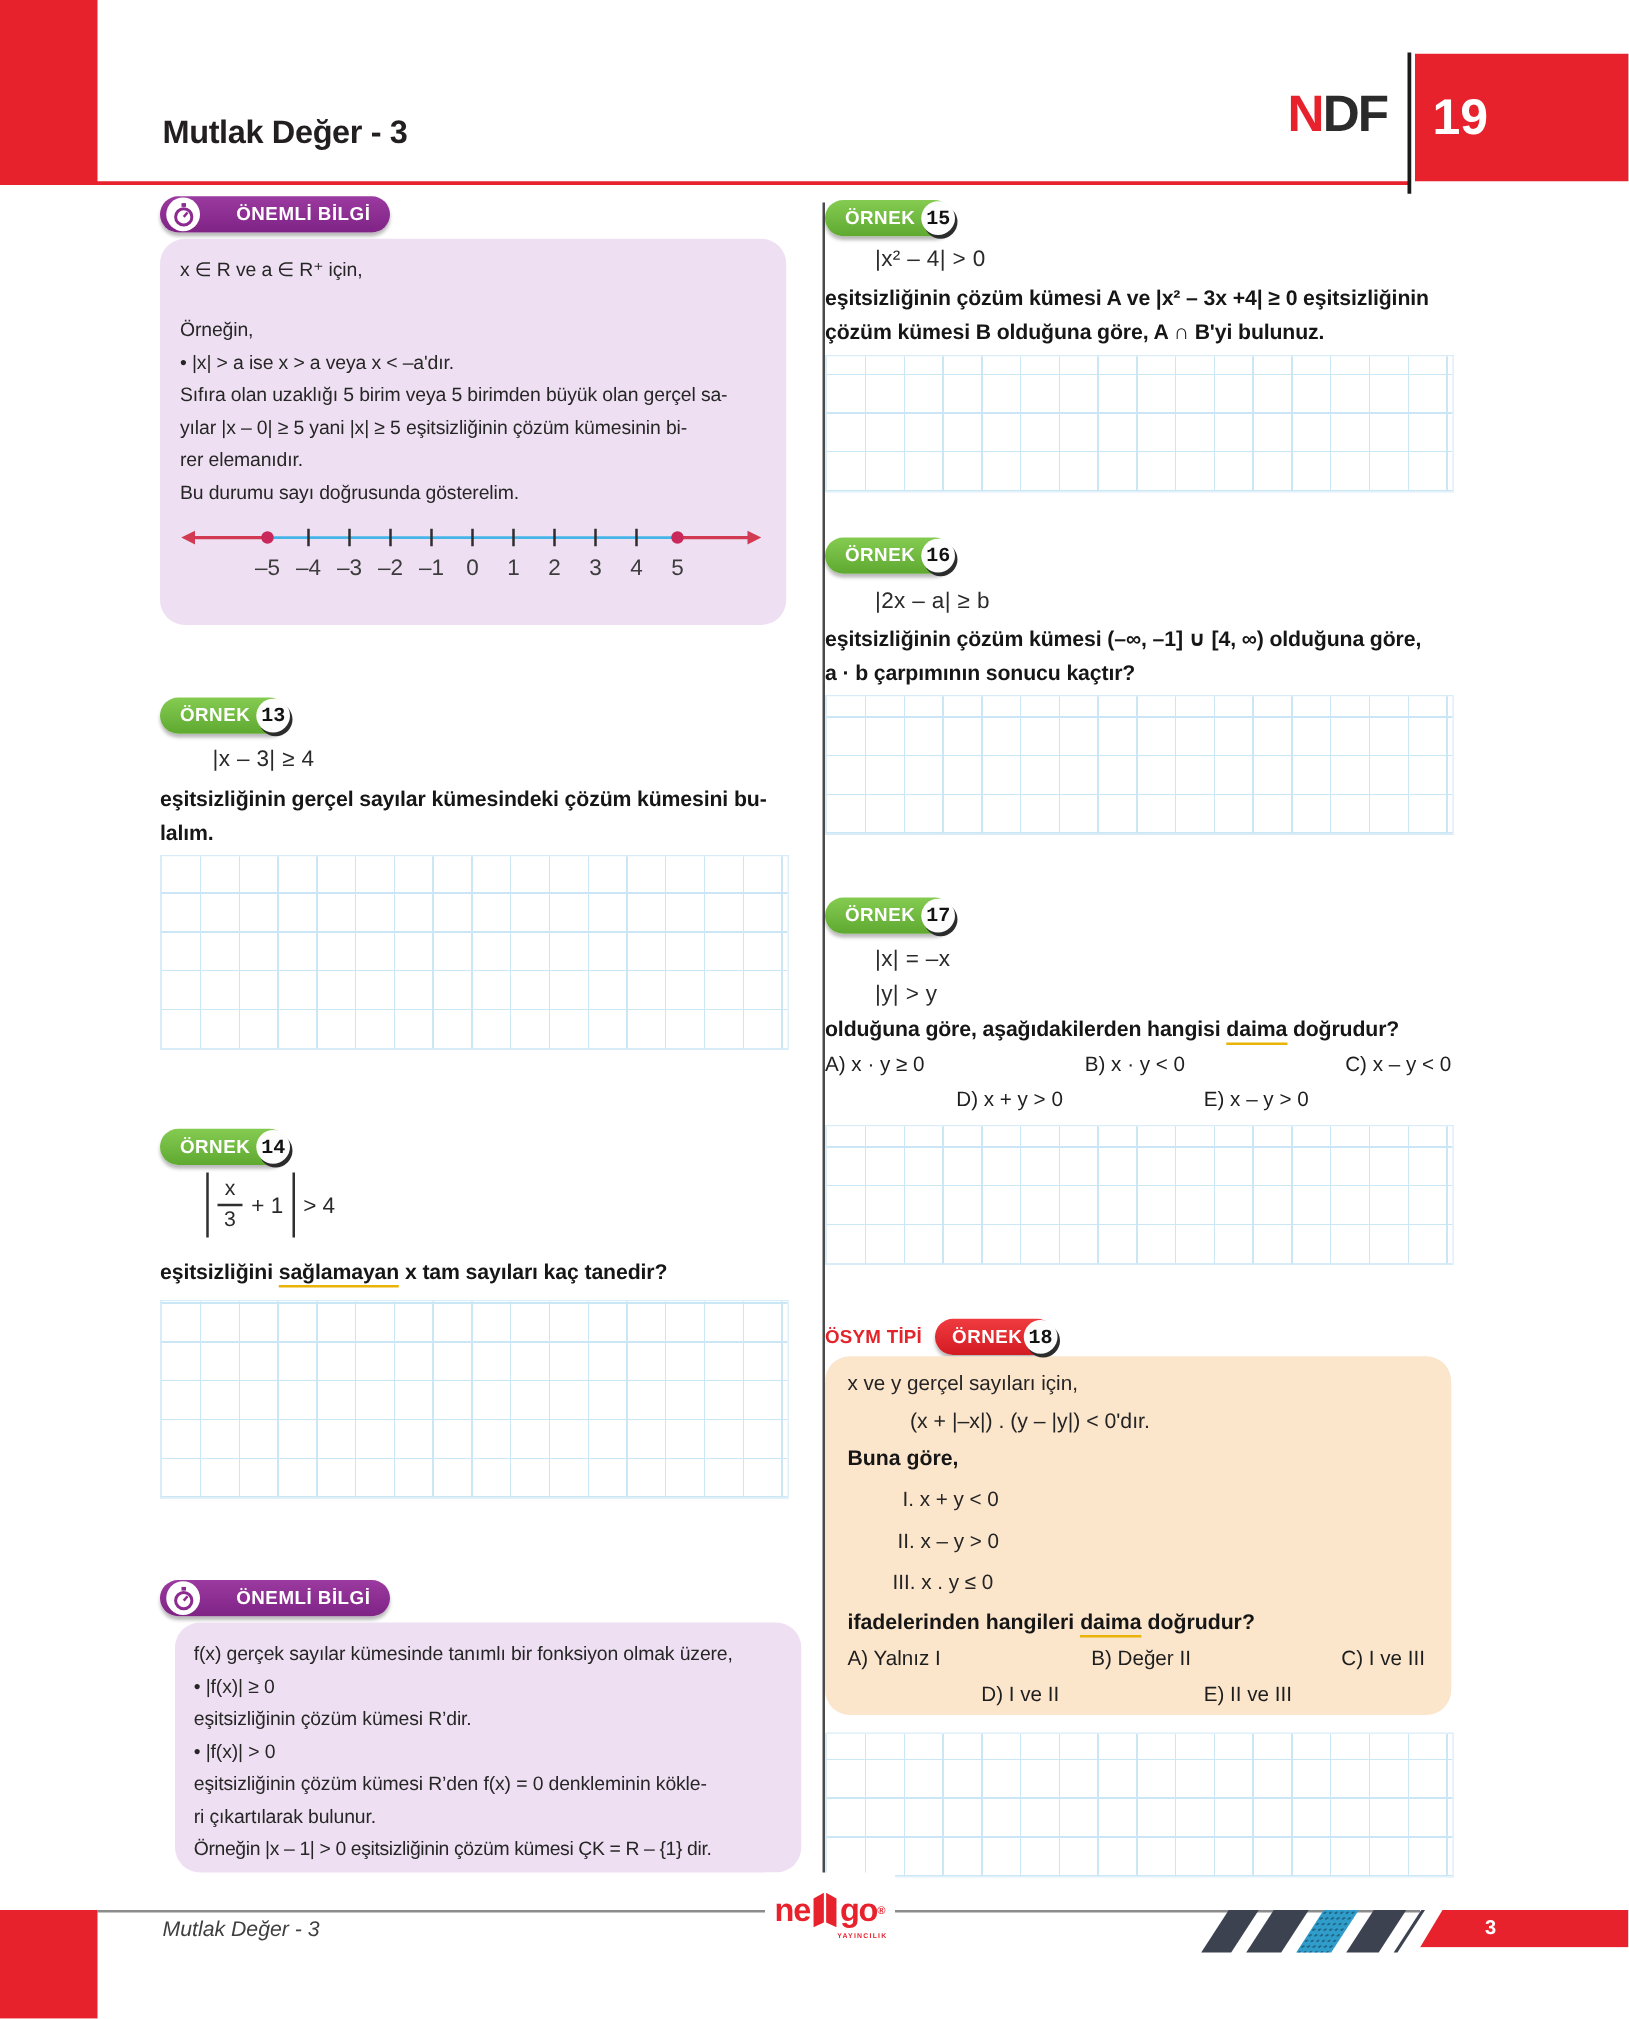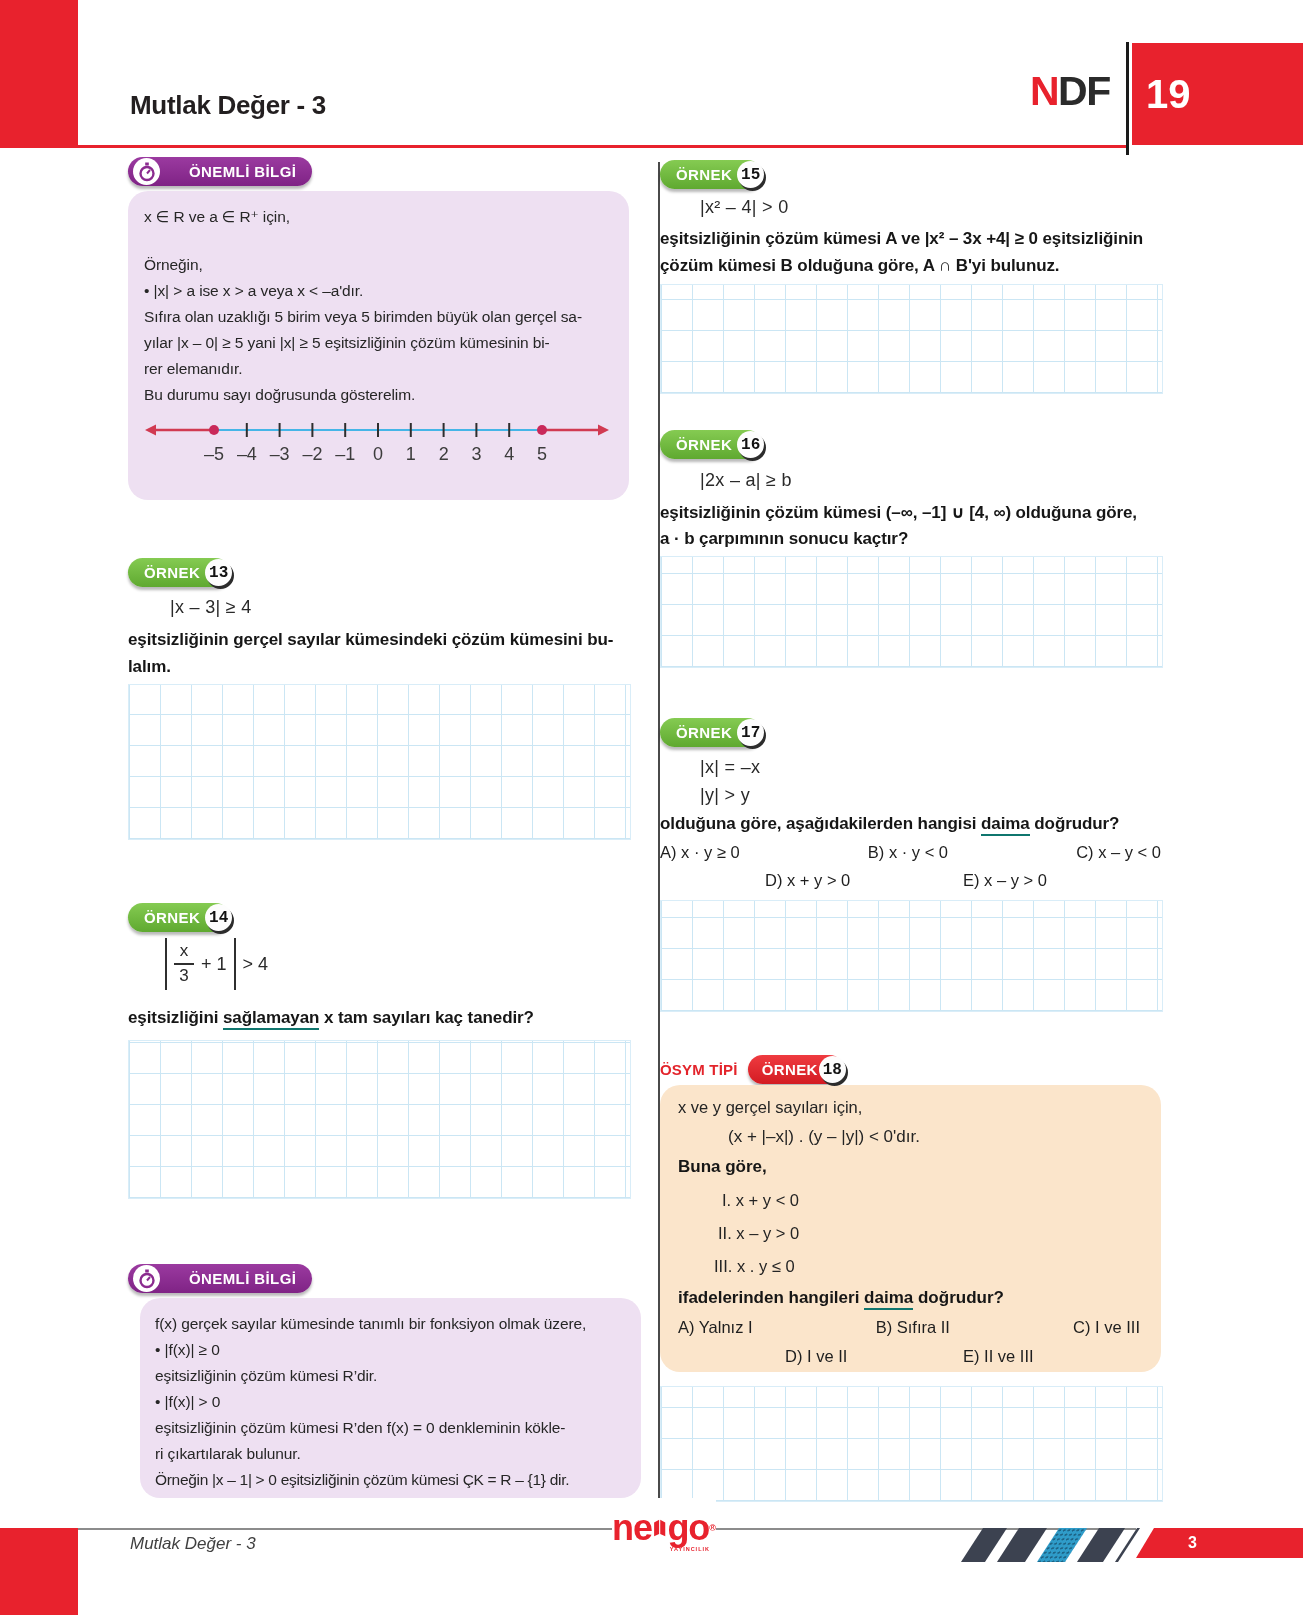--- a/index.html
+++ b/index.html
@@ -37,42 +37,42 @@
 
   
   .soft-box{position:absolute;border-radius:20px;}
   .lavender{background:#eee0f2;}
   .peach{background:#fbe5cb;}
   .box-text{font-size:15.5px;color:#262626;line-height:26px;letter-spacing:-0.1px;}
 
   
   .eq{position:absolute;font-size:18px;color:#2a2a2a;letter-spacing:.3px;}
   .q{position:absolute;font-weight:bold;font-size:17px;color:#161616;letter-spacing:-0.1px;}
-  .ul{border-bottom:2px solid #0f766e;padding-bottom:1px;}
+  .ul{border-bottom:2px solid #eab308;padding-bottom:1px;}
   .opts{position:absolute;width:501px;display:flex;justify-content:space-between;
         font-size:16.5px;color:#1e1e1e;}
 
   
   .eq-frac{position:absolute;display:flex;align-items:center;gap:7px;font-size:18px;color:#2a2a2a;}
   .vbar{display:inline-block;width:2px;height:52px;background:#2f2f2f;}
   .frac{display:inline-flex;flex-direction:column;align-items:center;line-height:1.1;font-size:17px;}
   .frac .bar{width:20px;height:2px;background:#2f2f2f;margin:2px 0;}
 
   
   .grid{position:absolute;border:1px solid #d9edf8;
         background-image:
           repeating-linear-gradient(90deg,#cbe6f4 0 1px,transparent 1px 31px),
           repeating-linear-gradient(0deg,#cbe6f4 0 1px,transparent 1px 31px);}
 
   
   .foot-line{position:absolute;left:78px;top:1528px;width:1058px;height:2px;background:#8c8c8c;}
   .foot-left{position:absolute;left:130px;top:1534px;font-size:17px;font-style:italic;color:#3f3f3f;}
   .logo{position:absolute;left:612px;top:1498px;width:104px;height:60px;background:#fff;z-index:5;
         display:flex;align-items:center;justify-content:center;}
-  .logo .txt{font-size:36px;font-weight:bold;color:#e8222d;letter-spacing:-1px;line-height:1;}
+  .logo .txt{font-size:26px;font-weight:bold;color:#e8222d;letter-spacing:-1px;line-height:1;}
   .logo .reg{font-size:9px;color:#e8222d;vertical-align:top;font-weight:bold;}
   .logo .sub{position:absolute;right:6px;bottom:6px;font-size:5.5px;letter-spacing:1px;color:#e8222d;font-weight:bold;}
   .stripes{position:absolute;left:972px;top:1528px;width:164px;height:34px;}
   .stripe{position:absolute;top:0;height:34px;transform:skewX(-33deg);}
   .s-dark{background:#3c4250;}
   .s-dot{background-color:#2f9cc9;
          background-image:radial-gradient(rgba(16,55,80,.55) 1.1px,transparent 1.2px);
          background-size:4.5px 4.5px;}
   .page-flag{position:absolute;left:1136px;top:1528px;width:167px;height:30px;background:#e8222d;
          clip-path:polygon(18px 0,100% 0,100% 100%,0 100%);display:flex;align-items:center;}
@@ -244,21 +244,21 @@
   <div class="soft-box peach" style="left:660px;top:1085px;width:501px;height:287px;">
     <div class="abs" style="left:18px;top:13px;font-size:16.5px;color:#242424;">x ve y gerçel sayıları için,</div>
     <div class="abs" style="left:68px;top:42px;font-size:17px;color:#242424;">(x + |–x|) . (y – |y|) &lt; 0'dır.</div>
     <div class="abs" style="left:18px;top:72px;font-size:17px;font-weight:bold;color:#161616;">Buna göre,</div>
     <div class="abs" style="left:62px;top:106px;font-size:16.5px;color:#242424;">I. x + y &lt; 0</div>
     <div class="abs" style="left:58px;top:139px;font-size:16.5px;color:#242424;">II. x – y &gt; 0</div>
     <div class="abs" style="left:54px;top:172px;font-size:16.5px;color:#242424;">III. x . y ≤ 0</div>
     <div class="abs" style="left:18px;top:203px;font-size:17px;font-weight:bold;color:#161616;"><span>ifadelerinden hangileri </span><span class="ul">daima</span><span> doğrudur?</span></div>
     <div class="abs" style="left:18px;top:233px;width:462px;display:flex;justify-content:space-between;font-size:16.5px;color:#1e1e1e;">
       <span>A) Yalnız I</span>
-      <span>B) Sıfıra II</span>
+      <span>B) Değer II</span>
       <span>C) I ve III</span>
     </div>
     <span class="abs" style="left:125px;top:262px;font-size:16.5px;color:#1e1e1e;">D) I ve II</span>
     <span class="abs" style="left:303px;top:262px;font-size:16.5px;color:#1e1e1e;">E) II ve III</span>
   </div>
   <div class="grid" style="left:660px;top:1386px;width:501px;height:114px;"></div>
 
   <div class="foot-line"></div>
   <div class="red-stripe" style="left:0;top:1528px;width:78px;height:87px;"></div>
   <div class="foot-left">Mutlak Değer - 3</div>

